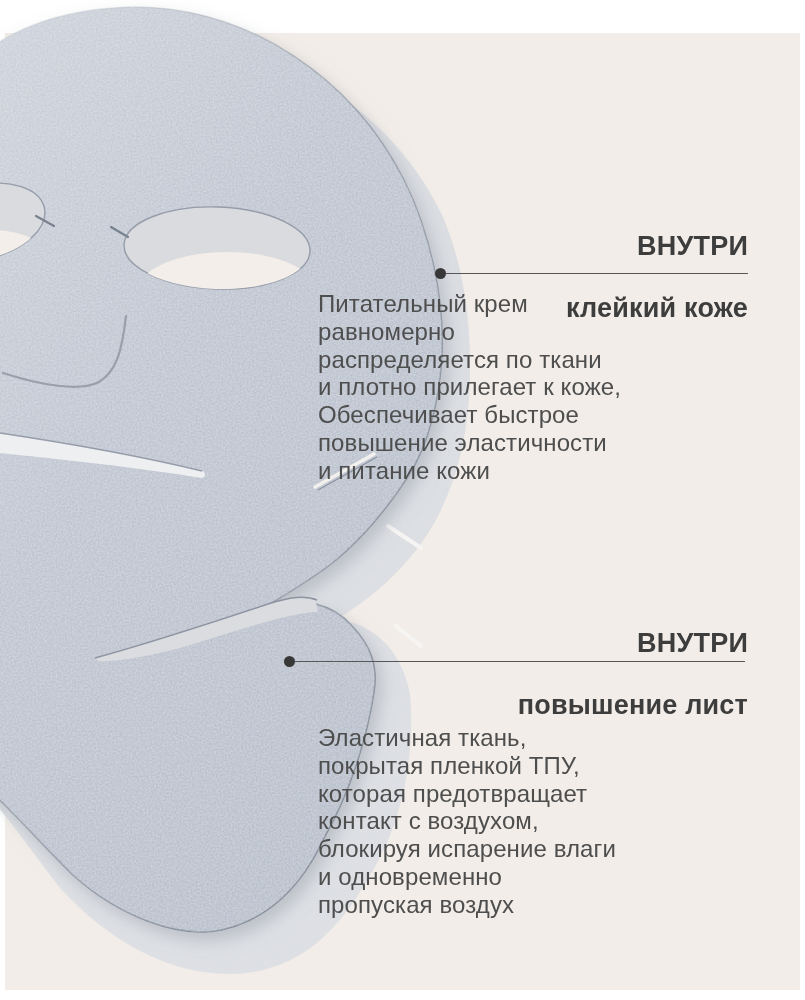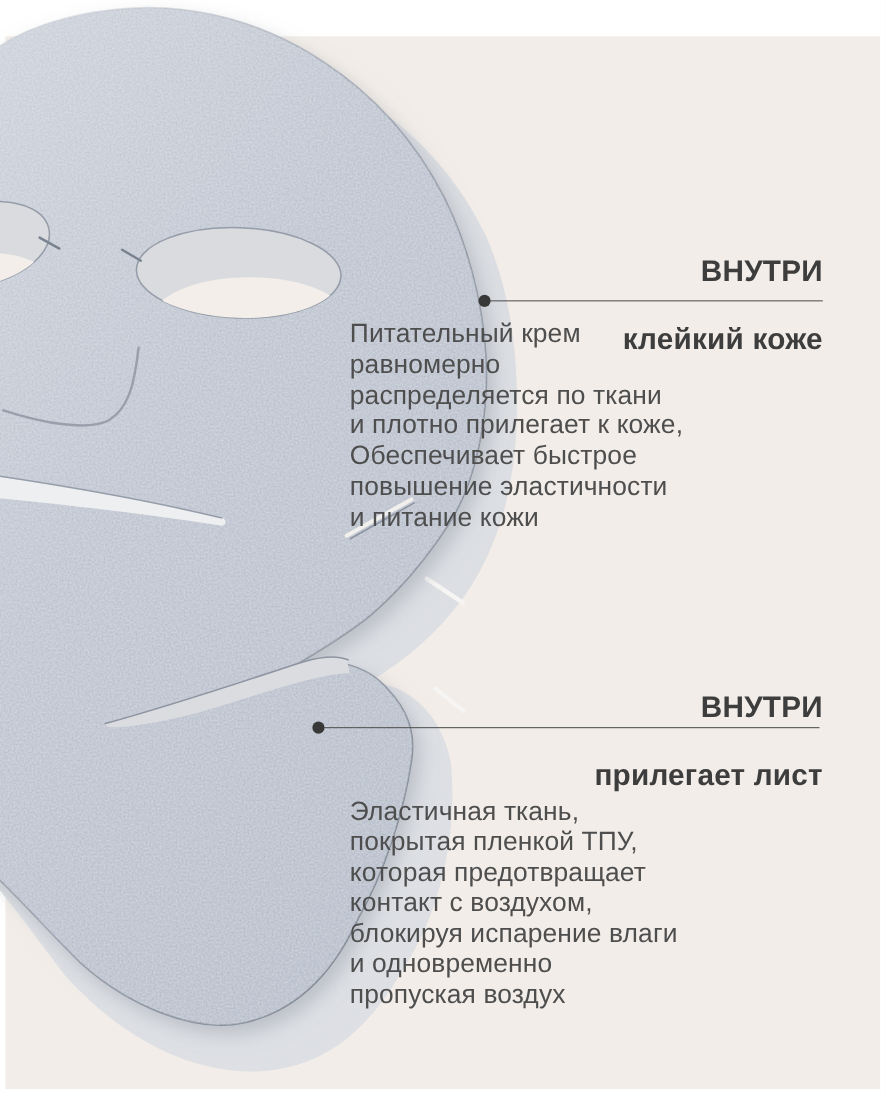--- a/index.html
+++ b/index.html
@@ -205,21 +205,21 @@
   <div class="ann-body" id="b1-body">Питательный крем
 равномерно
 распределяется по ткани
 и плотно прилегает к коже,
 Обеспечивает быстрое
 повышение эластичности
 и питание кожи</div>
 
   <div class="ann-heading" id="b2-heading">
     <div>ВНУТРИ</div>
-    <div>прилегает лист</div>
+    <div>повышение лист</div>
   </div>
   <div class="leader" id="b2-leader">
     <span class="line"></span>
     <span class="dot"></span>
   </div>
   <div class="ann-body" id="b2-body">Эластичная ткань,
 покрытая пленкой ТПУ,
 которая предотвращает
 контакт с воздухом,
 блокируя испарение влаги

